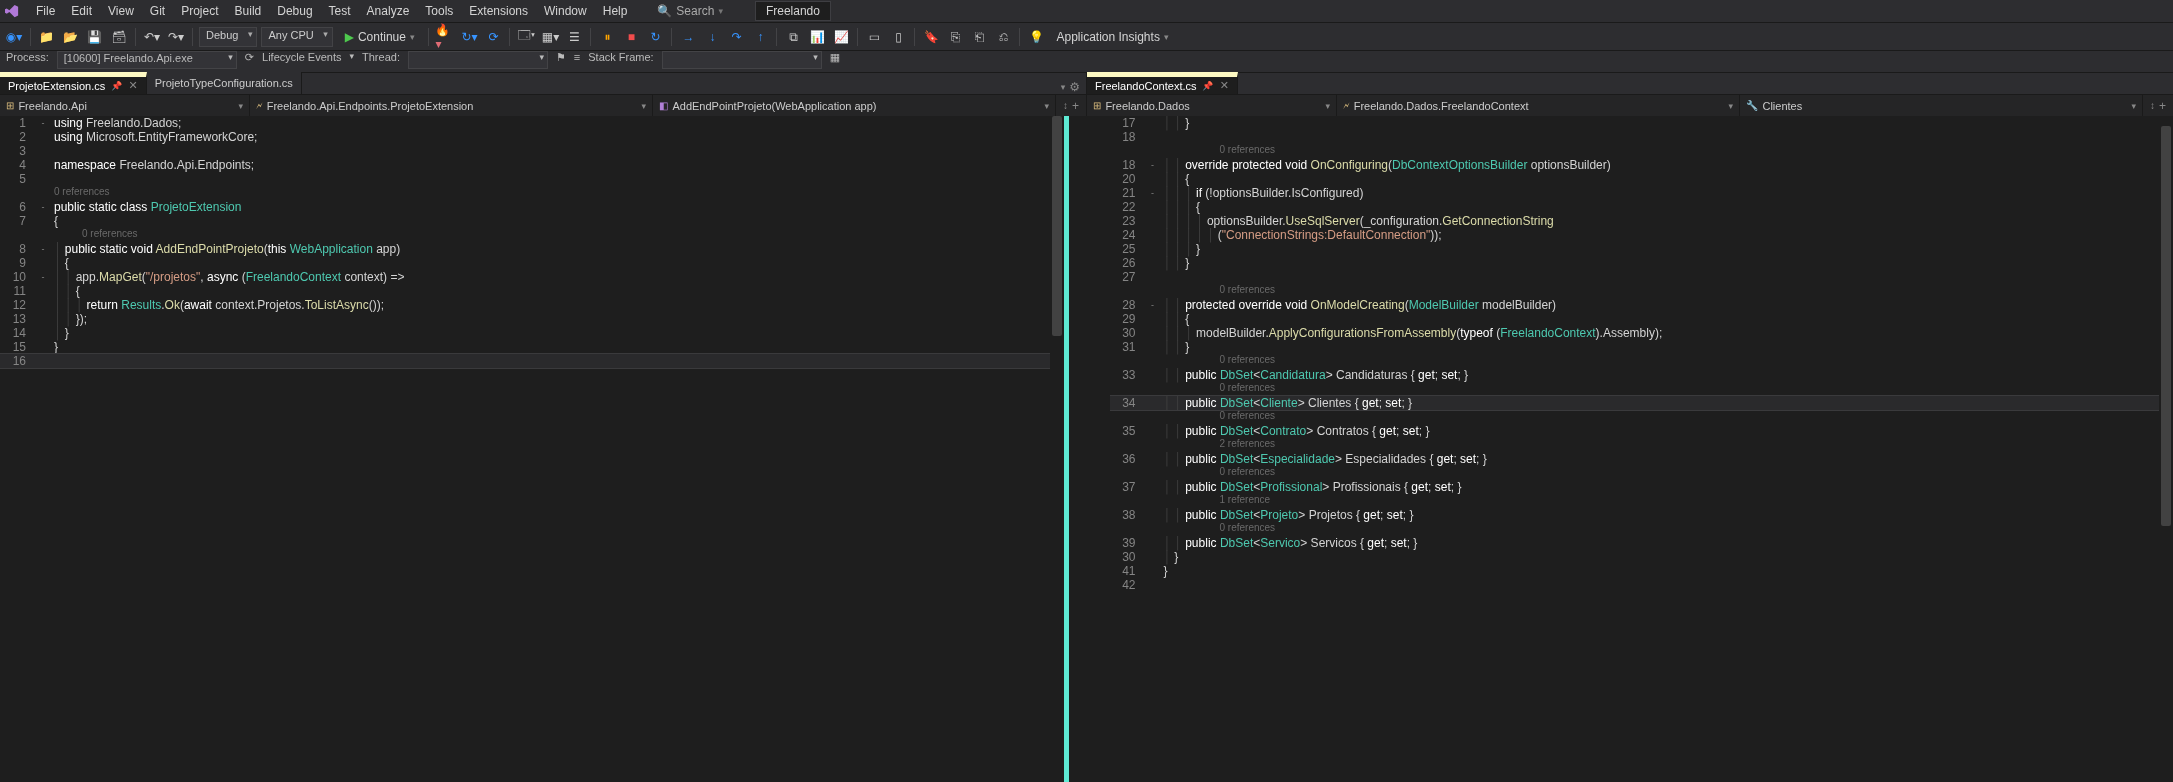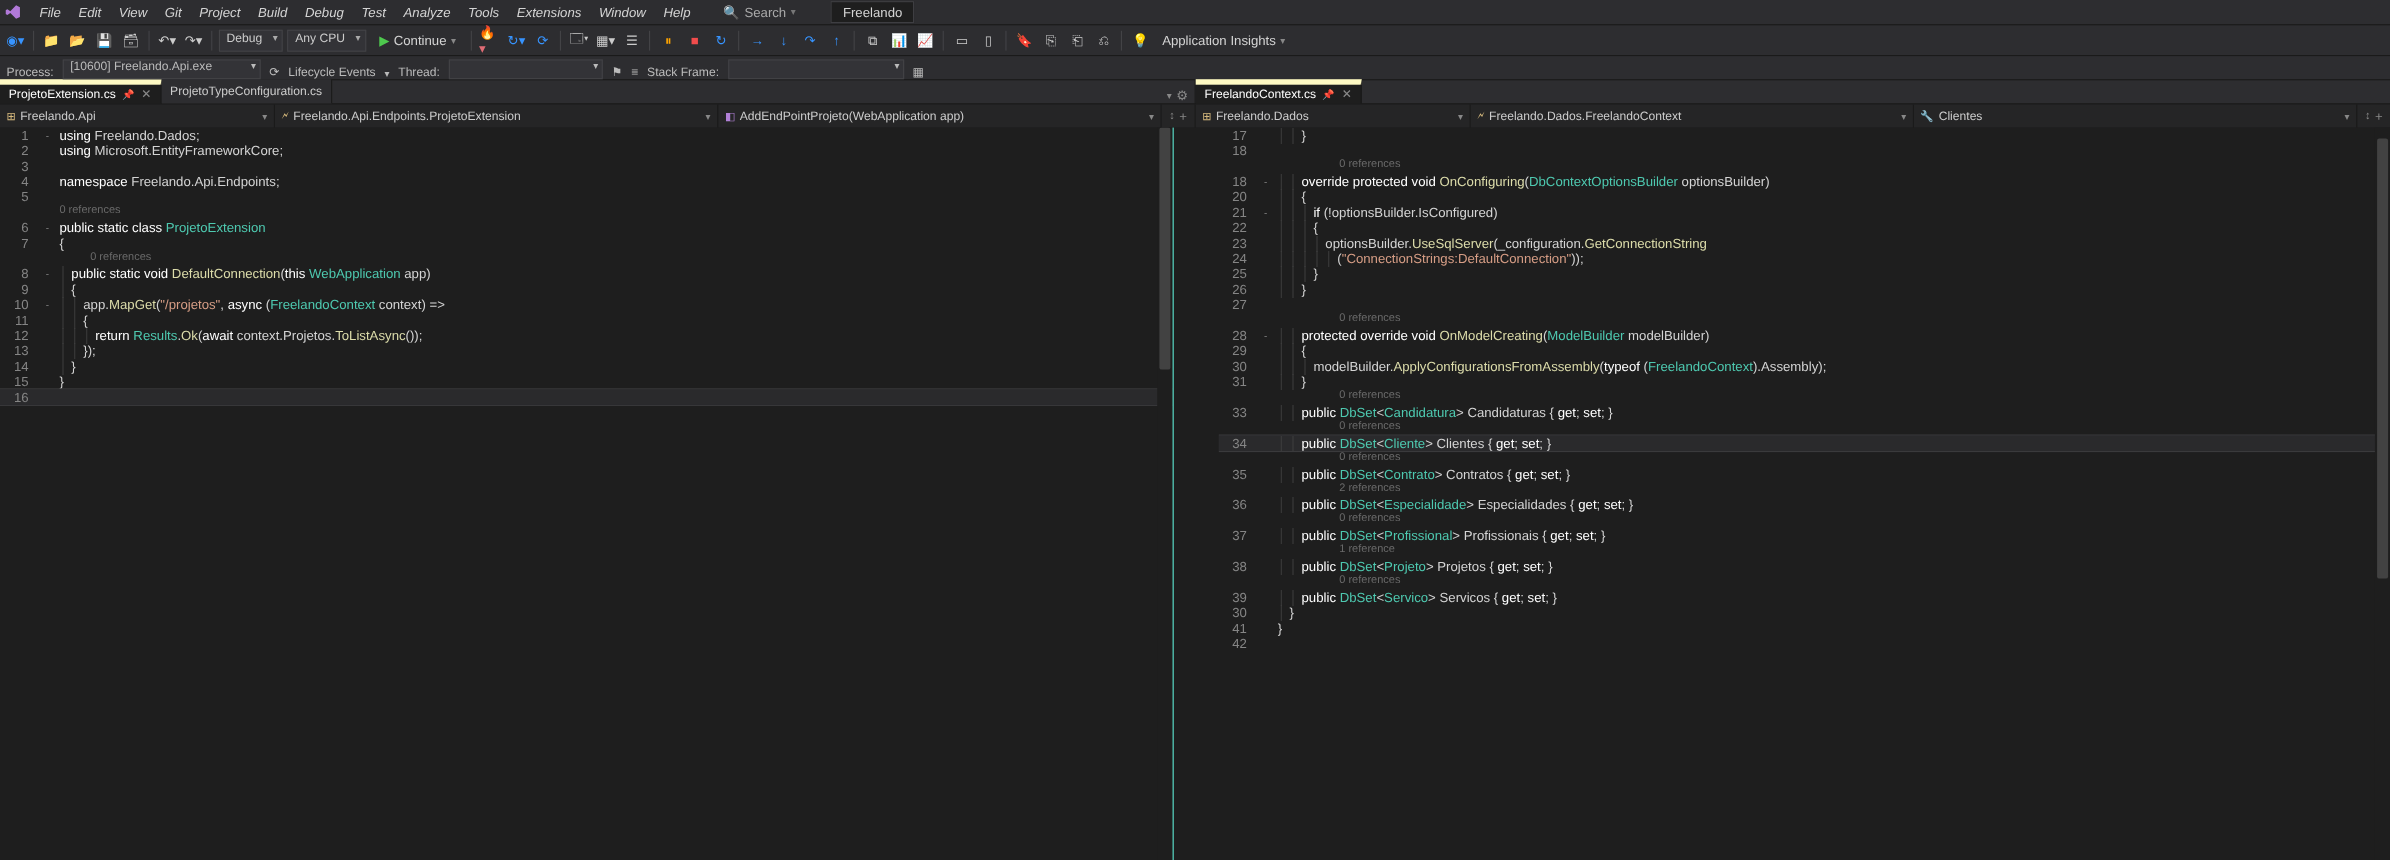--- a/index.html
+++ b/index.html
@@ -21,21 +21,20 @@
     gap: 2px;
   }
   .menubar .logo {
     width: 16px; height: 16px;
     margin-right: 6px;
     display:flex;align-items:center;justify-content:center;
   }
   .menubar .menu-item {
     padding: 2px 8px;
     cursor: default;
-    font-style: italic;
   }
   .menubar .search {
     margin-left: 20px;
     display:flex;align-items:center;gap:4px;
     color:#aaa;
   }
   .menubar .solution-name {
     margin-left: 30px;
     background:#1e1e1e;
     padding:2px 10px;
@@ -64,21 +63,21 @@
   }
   .toolbar .iconbtn {
     width:20px;height:20px;
     display:flex;align-items:center;justify-content:center;
     color:#ccc;
   }
   .toolbar .sep{width:1px;height:18px;background:#434346;margin:0 2px;}
   .continue-btn{display:flex;align-items:center;gap:4px;padding:0 8px;height:20px;}
   .continue-btn .tri{color:#4ec94e;}
   .debugbar{
-    display:flex;align-items:flex-end;height:22px;background:#2d2d30;
+    display:flex;align-items:flex-start;height:22px;background:#2d2d30;
     padding:0 6px;gap:8px;border-top:1px solid #1a1a1a;font-size:11px;color:#bbb;
   }
   .debugbar .combo{
     background:#333337;border:1px solid #434346;padding:0 16px 0 6px;height:18px;
     position:relative;min-width:120px;
   }
   .debugbar .combo::after{content:"▾";position:absolute;right:3px;top:0;font-size:9px;}
   .tabs-row{
     display:flex;height:22px;background:#2d2d30;border-top:1px solid #1a1a1a;
   }
@@ -104,21 +103,21 @@
     border-right:1px solid #1a1a1a;font-size:11px;color:#ccc;
     position:relative;
   }
   .nav-combo::after{content:"▾";position:absolute;right:6px;font-size:9px;color:#888;}
   .nav-combo .ico{color:#d7ba7d;font-size:10px;}
   .editors{
     display:flex;height:calc(782px - 22px - 28px - 22px - 22px - 22px);
     background:#1e1e1e;
   }
   .editor{flex:1;display:flex;overflow:hidden;position:relative;}
-  .editor + .editor{border-left:1px solid #5eead4;padding-left:41px;}
+  .editor + .editor{border-left:5px solid #5eead4;padding-left:41px;}
   .line{height:14px;line-height:14px;display:flex;}
   .line .lineno-cell{width:36px;text-align:right;padding-right:10px;color:#858585;}
   .line .fold-cell{width:14px;text-align:center;color:#858585;font-size:9px;}
   .line .code-cell{flex:1;padding-left:4px;}
   .codelens{color:#6a6a6a;font-size:10px;height:12px;line-height:12px;padding-left:4px;}
   .kw{color:#ffffff;}
   .type{color:#4ec9b0;}
   .str{color:#d69d85;}
   .mtd{color:#dcdcaa;}
   .pln{color:#d4d4d4;}
@@ -343,21 +342,21 @@
           <div class="code-cell"><span class="pln">{</span></div>
         </div>
         <div class="line">
           <div class="lineno-cell"></div>
           <div class="fold-cell"></div>
           <div class="code-cell codelens" style="padding-left:32px">0 references</div>
         </div>
         <div class="line">
           <div class="lineno-cell">8</div>
           <div class="fold-cell">-</div>
-          <div class="code-cell"><span class="pln"><span class="guide">│   </span></span><span class="kw">public static void</span><span class="pln"> </span><span class="mtd">DefaultConnection</span><span class="pln">(</span><span class="kw">this</span><span class="pln"> </span><span class="type">WebApplication</span><span class="pln"> app)</span></div>
+          <div class="code-cell"><span class="pln"><span class="guide">│   </span></span><span class="kw">public static void</span><span class="pln"> </span><span class="mtd">AddEndPointProjeto</span><span class="pln">(</span><span class="kw">this</span><span class="pln"> </span><span class="type">WebApplication</span><span class="pln"> app)</span></div>
         </div>
         <div class="line">
           <div class="lineno-cell">9</div>
           <div class="fold-cell"></div>
           <div class="code-cell"><span class="pln"><span class="guide">│   </span>{</span></div>
         </div>
         <div class="line">
           <div class="lineno-cell">10</div>
           <div class="fold-cell">-</div>
           <div class="code-cell"><span class="pln"><span class="guide">│   </span><span class="guide">│   </span>app.</span><span class="mtd">MapGet</span><span class="pln">(</span><span class="str">"/projetos"</span><span class="pln">, </span><span class="kw">async</span><span class="pln"> (</span><span class="type">FreelandoContext</span><span class="pln"> context) =&gt;</span></div>

